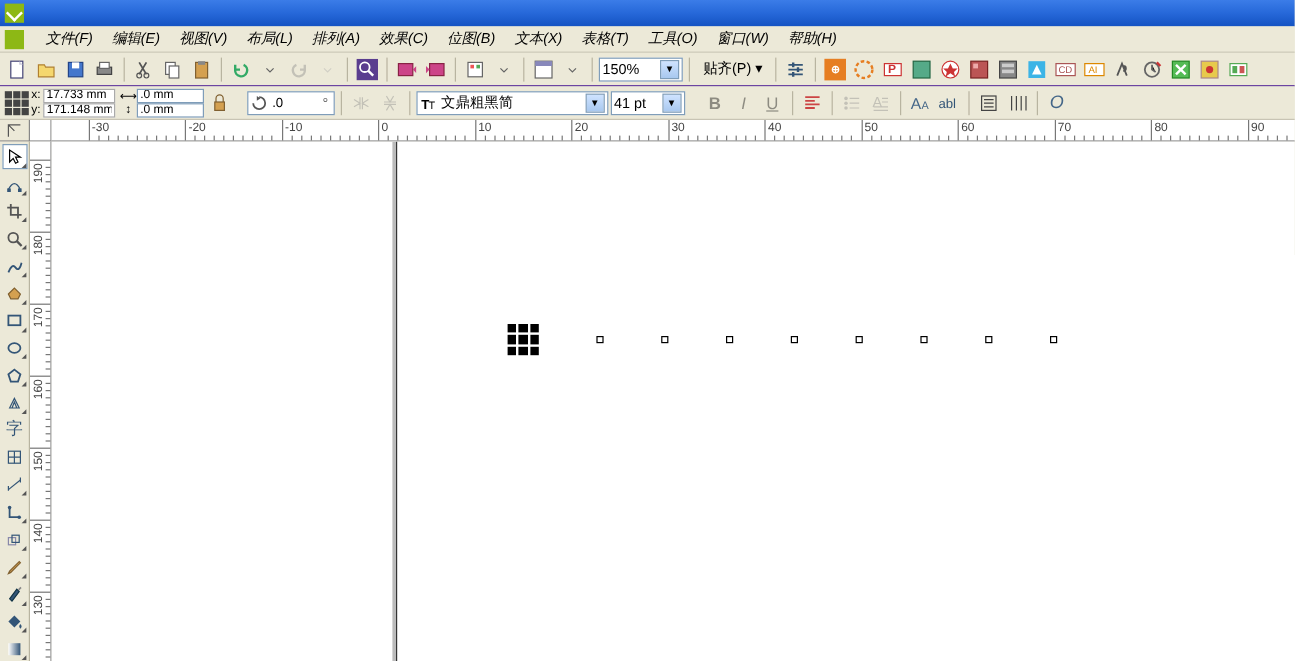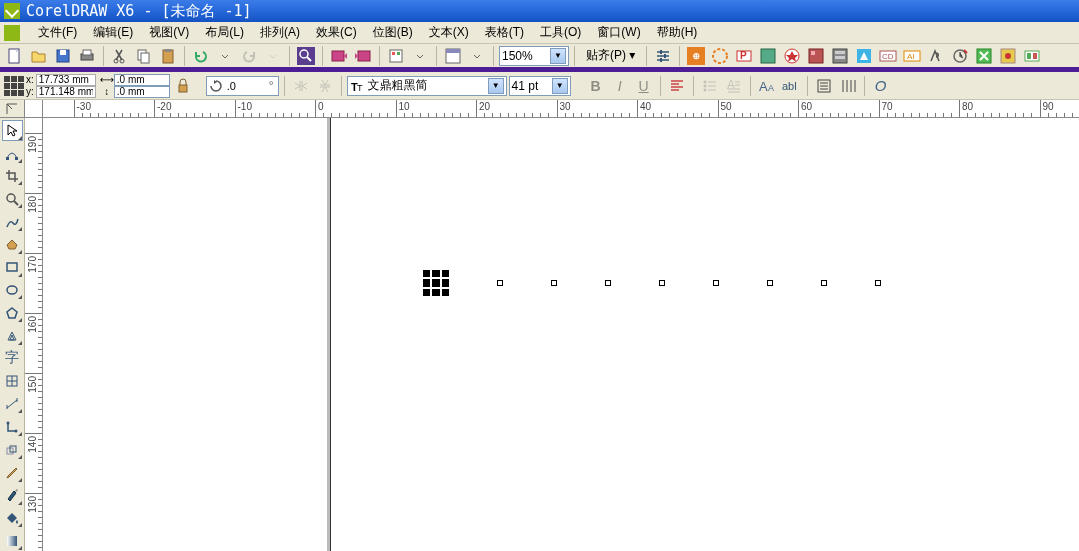--- a/index.html
+++ b/index.html
@@ -4,23 +4,23 @@
 <style>
 * { box-sizing: border-box; margin: 0; padding: 0; }
 body { font-family: "Microsoft YaHei", Tahoma, sans-serif; font-size: 12px; background: #ece9d8; overflow: hidden; width: 1079px; height: 551px; }
 
 .titlebar { height: 22px; background: linear-gradient(#3b7ce8,#2668d9 50%,#1452c2); color: #fff; display: flex; align-items: center; padding: 0 4px; font-family: "SimSun", monospace; font-size: 15px; }
 .titlebar .ticon { width: 16px; height: 16px; background: #8db815; margin-right: 6px; position: relative; }
 .titlebar .ticon::after { content: ''; position: absolute; top: 3px; left: 3px; width: 8px; height: 8px; border: 2px solid #fff; border-top: none; border-right: none; transform: rotate(-45deg); }
 
 .menubar { height: 22px; background: #ece9d8; display: flex; align-items: center; padding: 1px 4px; border-bottom: 1px solid #c8c4b4; }
 .menubar .micon { width: 16px; height: 16px; background: #8db815; margin-right: 10px; }
-.menubar .mi { padding: 20px 8px; cursor: pointer; }
-
-.toolbar { height: 28px; background: #ece9d8; display: flex; align-items: center; padding: 0 4px; border-bottom: 5px solid #4c1d95; gap: 2px; }
+.menubar .mi { padding: 20px 8px; cursor: pointer; font-style: italic; }
+
+.toolbar { height: 28px; background: #ece9d8; display: flex; align-items: center; padding: 0 4px; border-bottom: 1px solid #4c1d95; gap: 2px; }
 .tbtn { width: 22px; height: 22px; display: flex; align-items: center; justify-content: center; cursor: pointer; border: 1px solid transparent; }
 .sep { width: 1px; height: 20px; background: #b8b4a0; margin: 0 3px; }
 .zoom-sel { width: 70px; height: 20px; border: 1px solid #7f9db9; background: #fff; display: flex; align-items: center; padding: 0 2px; font-size: 12px; }
 .zoom-sel .arr { margin-left: auto; width: 16px; height: 16px; background: linear-gradient(#cfe3ff,#a8c8ef); border: 1px solid #7f9db9; display: flex; align-items: center; justify-content: center; font-size: 8px; }
 .snap-btn { padding: 2px 6px; cursor: pointer; }
 .coloricon { width: 18px; height: 18px; }
 
 .propbar { height: 28px; background: #ece9d8; display: flex; align-items: center; padding: 0 4px; border-bottom: 1px solid #c8c4b4; gap: 2px; }
 .propbar .grid9 { width: 20px; height: 20px; display: grid; grid-template-columns: repeat(3,1fr); grid-template-rows: repeat(3,1fr); gap: 1px; }
 .propbar .grid9 span { background: #444; }
@@ -65,21 +65,20 @@
 .handle-grid span { background: #000; }
 .sel-handle { width: 6px; height: 6px; border: 1px solid #000; background: #fff; }
 
 svg { pointer-events: none; }
 </style>
 </head>
 <body>
 
 <div class="titlebar">
   <div class="ticon"></div>
-  <span>CorelDRAW X6 - [未命名 -1]</span>
 </div>
 
 <div class="menubar">
   <div class="micon"></div>
   <div class="mi">文件(F)</div>
   <div class="mi">编辑(E)</div>
   <div class="mi">视图(V)</div>
   <div class="mi">布局(L)</div>
   <div class="mi">排列(A)</div>
   <div class="mi">效果(C)</div>

